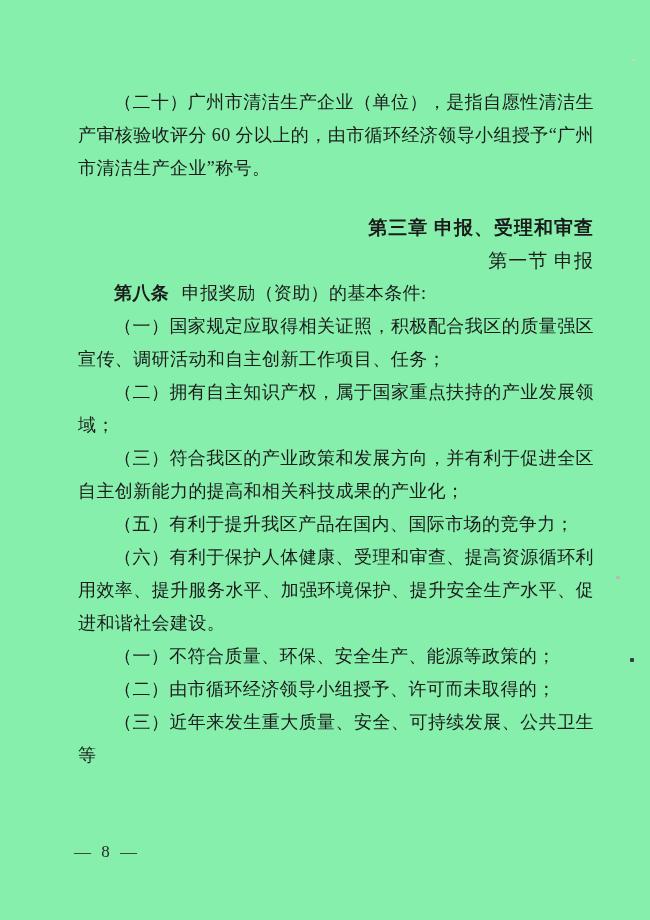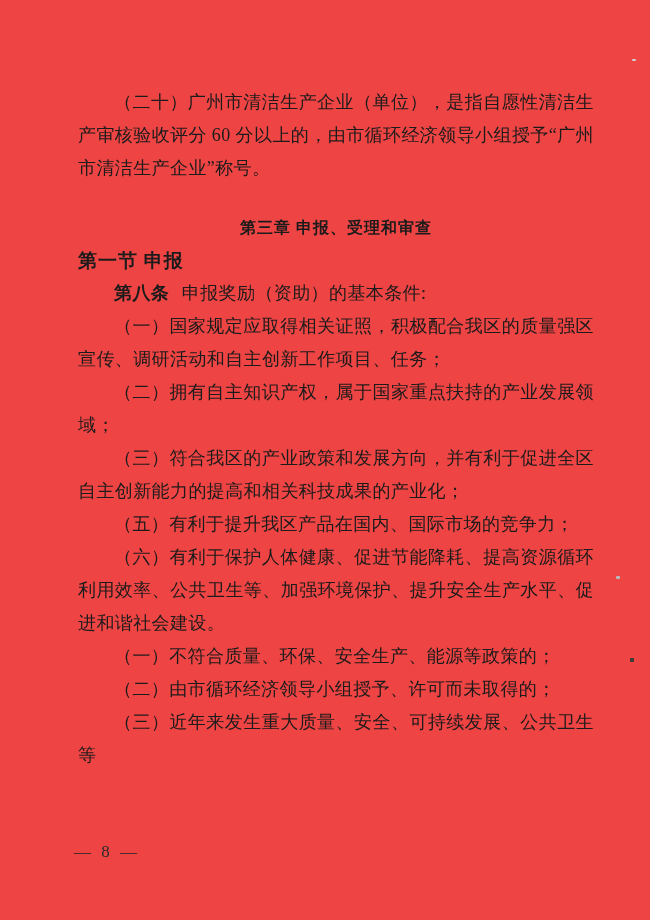--- a/index.html
+++ b/index.html
@@ -5,51 +5,51 @@
 <style>
   html, body {
     margin: 0;
     padding: 0;
     background: #ffffff;
   }
   .page {
     position: relative;
     width: 650px;
     height: 920px;
-    background: #ef4444;
+    background: #86efac;
     overflow: hidden;
     font-family: "Liberation Serif", "DejaVu Serif", serif;
     color: #1b1b1b;
   }
   .content {
     position: absolute;
     left: 78px;
     top: 86px;
     width: 516px;
     font-size: 18px;
     line-height: 33px;
     letter-spacing: 0.4px;
     text-align: justify;
   }
   .content p {
     margin: 0;
     text-indent: 2em;
   }
   .chapter-heading {
-    text-align: center;
+    text-align: right;
     text-indent: 0 !important;
     font-weight: bold;
-    font-size: 16px;
+    font-size: 19px;
     letter-spacing: 1px;
     margin-top: 26px !important;
   }
   .section-heading {
-    text-align: left;
+    text-align: right;
     text-indent: 0 !important;
-    font-weight: bold;
+    font-weight: normal;
     font-size: 19px;
     letter-spacing: 1px;
   }
   .article-label {
     font-weight: bold;
     margin-right: 0.7em;
   }
   .page-number {
     position: absolute;
     left: 74px;
@@ -78,21 +78,21 @@
     <p class="chapter-heading">第三章 申报、受理和审查</p>
 
     <p class="section-heading">第一节 申报</p>
 
     <p><span class="article-label">第八条</span><span>申报奖励（资助）的基本条件:</span></p>
 
     <p>（一）国家规定应取得相关证照，积极配合我区的质量强区宣传、调研活动和自主创新工作项目、任务；</p>
     <p>（二）拥有自主知识产权，属于国家重点扶持的产业发展领域；</p>
     <p>（三）符合我区的产业政策和发展方向，并有利于促进全区自主创新能力的提高和相关科技成果的产业化；</p>
     <p>（五）有利于提升我区产品在国内、国际市场的竞争力；</p>
-    <p>（六）有利于保护人体健康、促进节能降耗、提高资源循环利用效率、公共卫生等、加强环境保护、提升安全生产水平、促进和谐社会建设。</p>
+    <p>（六）有利于保护人体健康、受理和审查、提高资源循环利用效率、提升服务水平、加强环境保护、提升安全生产水平、促进和谐社会建设。</p>
 
 
     <p>（一）不符合质量、环保、安全生产、能源等政策的；</p>
     <p>（二）由市循环经济领导小组授予、许可而未取得的；</p>
     <p>（三）近年来发生重大质量、安全、可持续发展、公共卫生等</p>
 
   </div>
 
   <div class="page-number">— 8 —</div>
 

